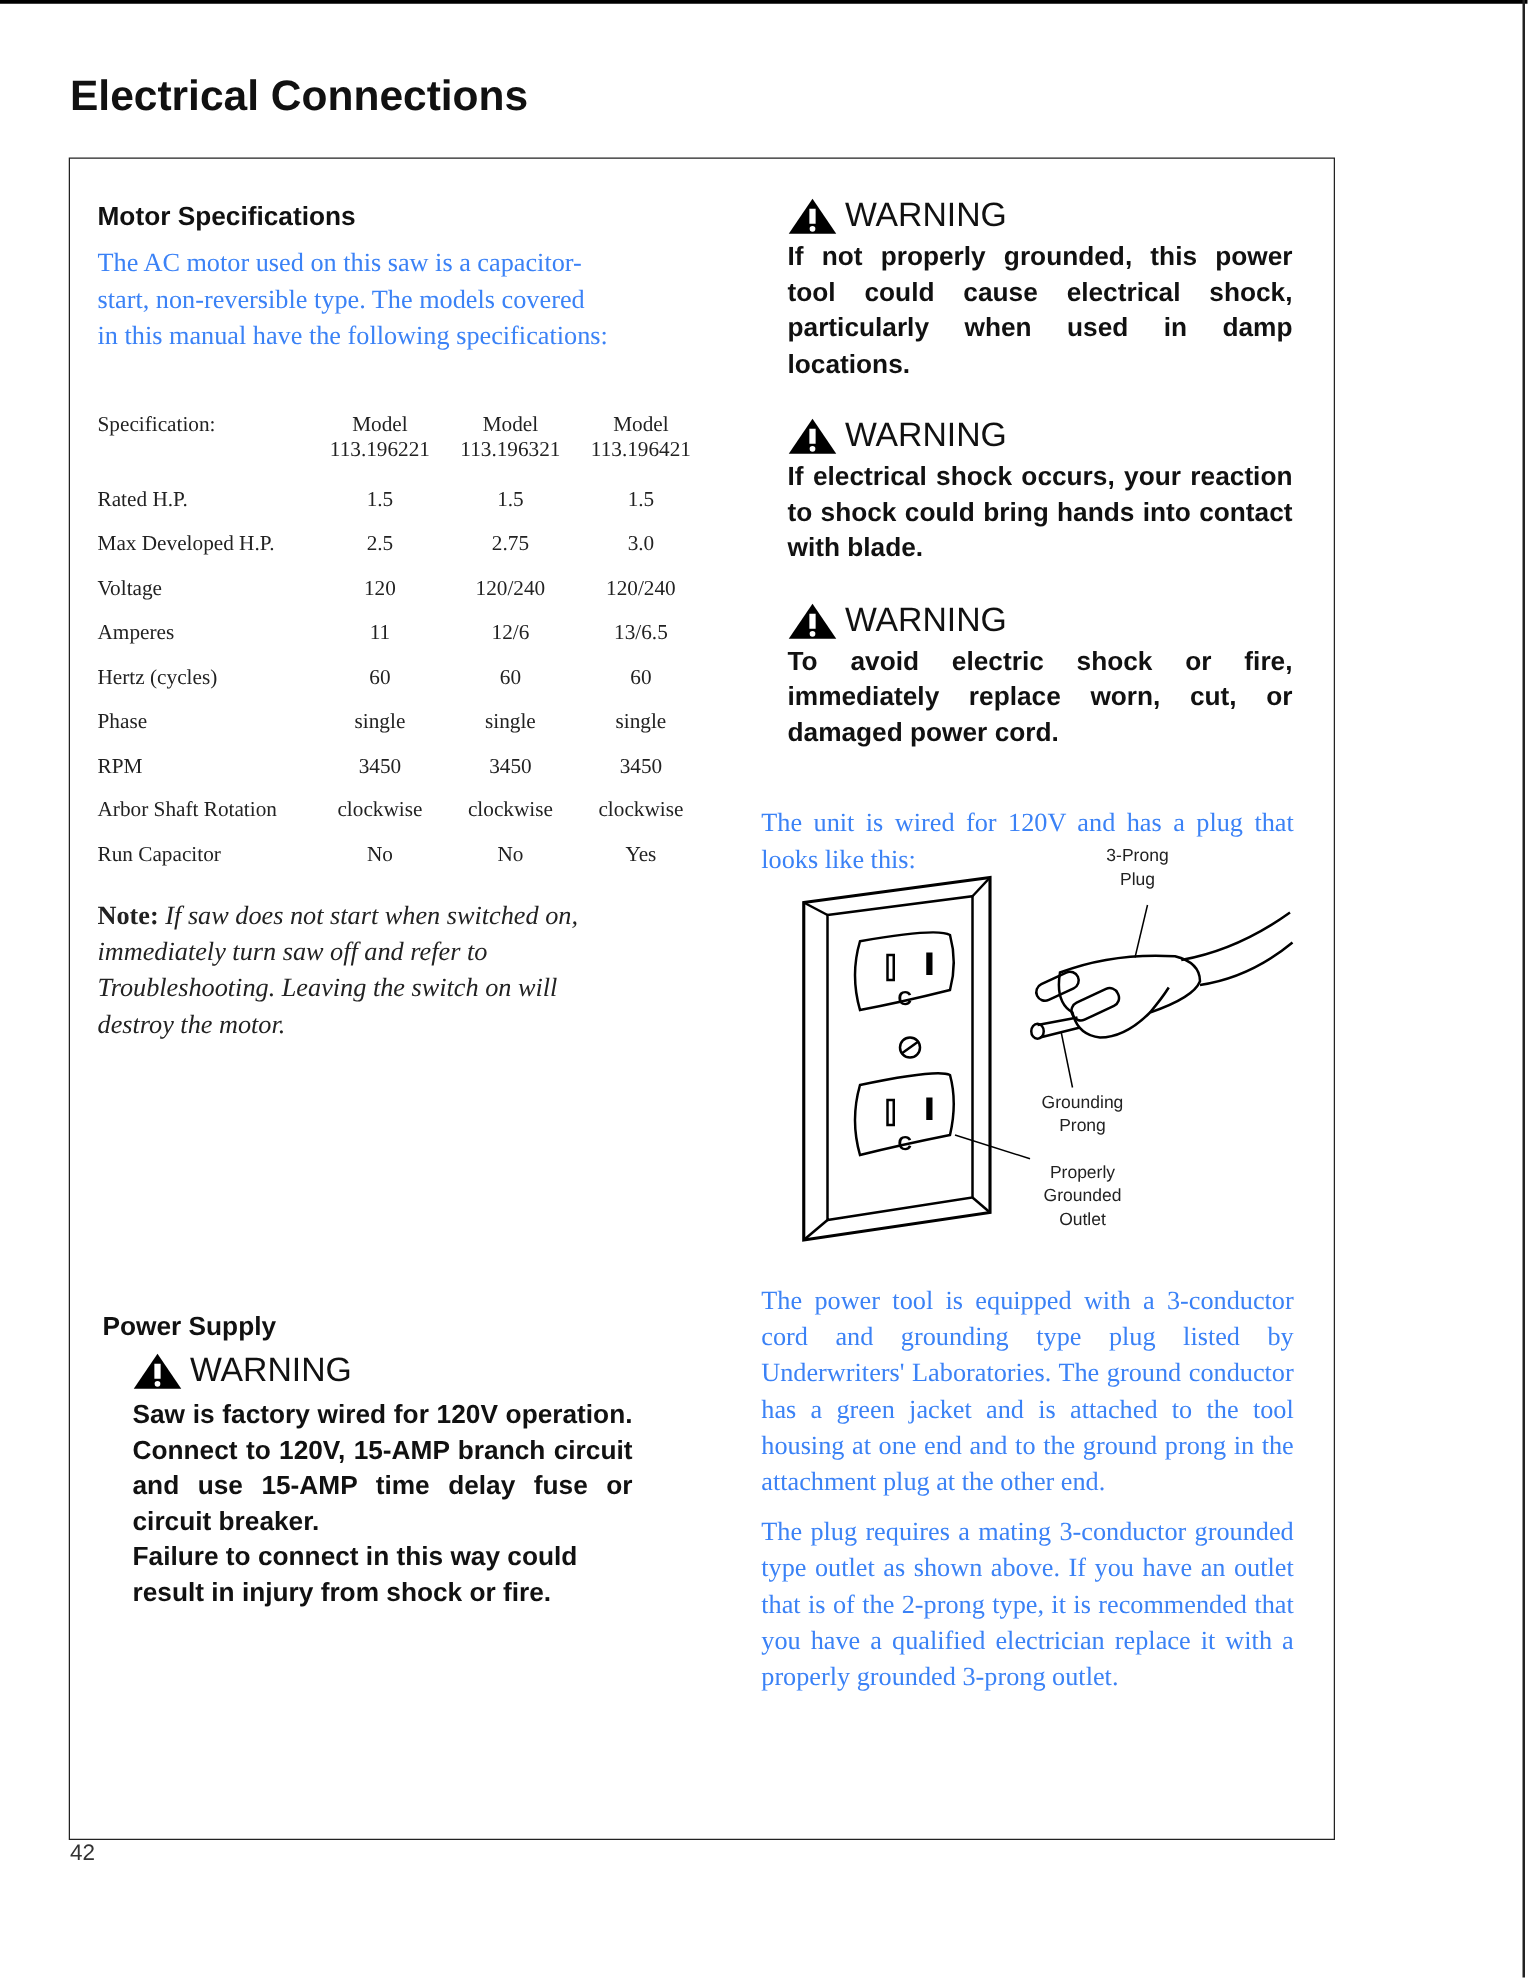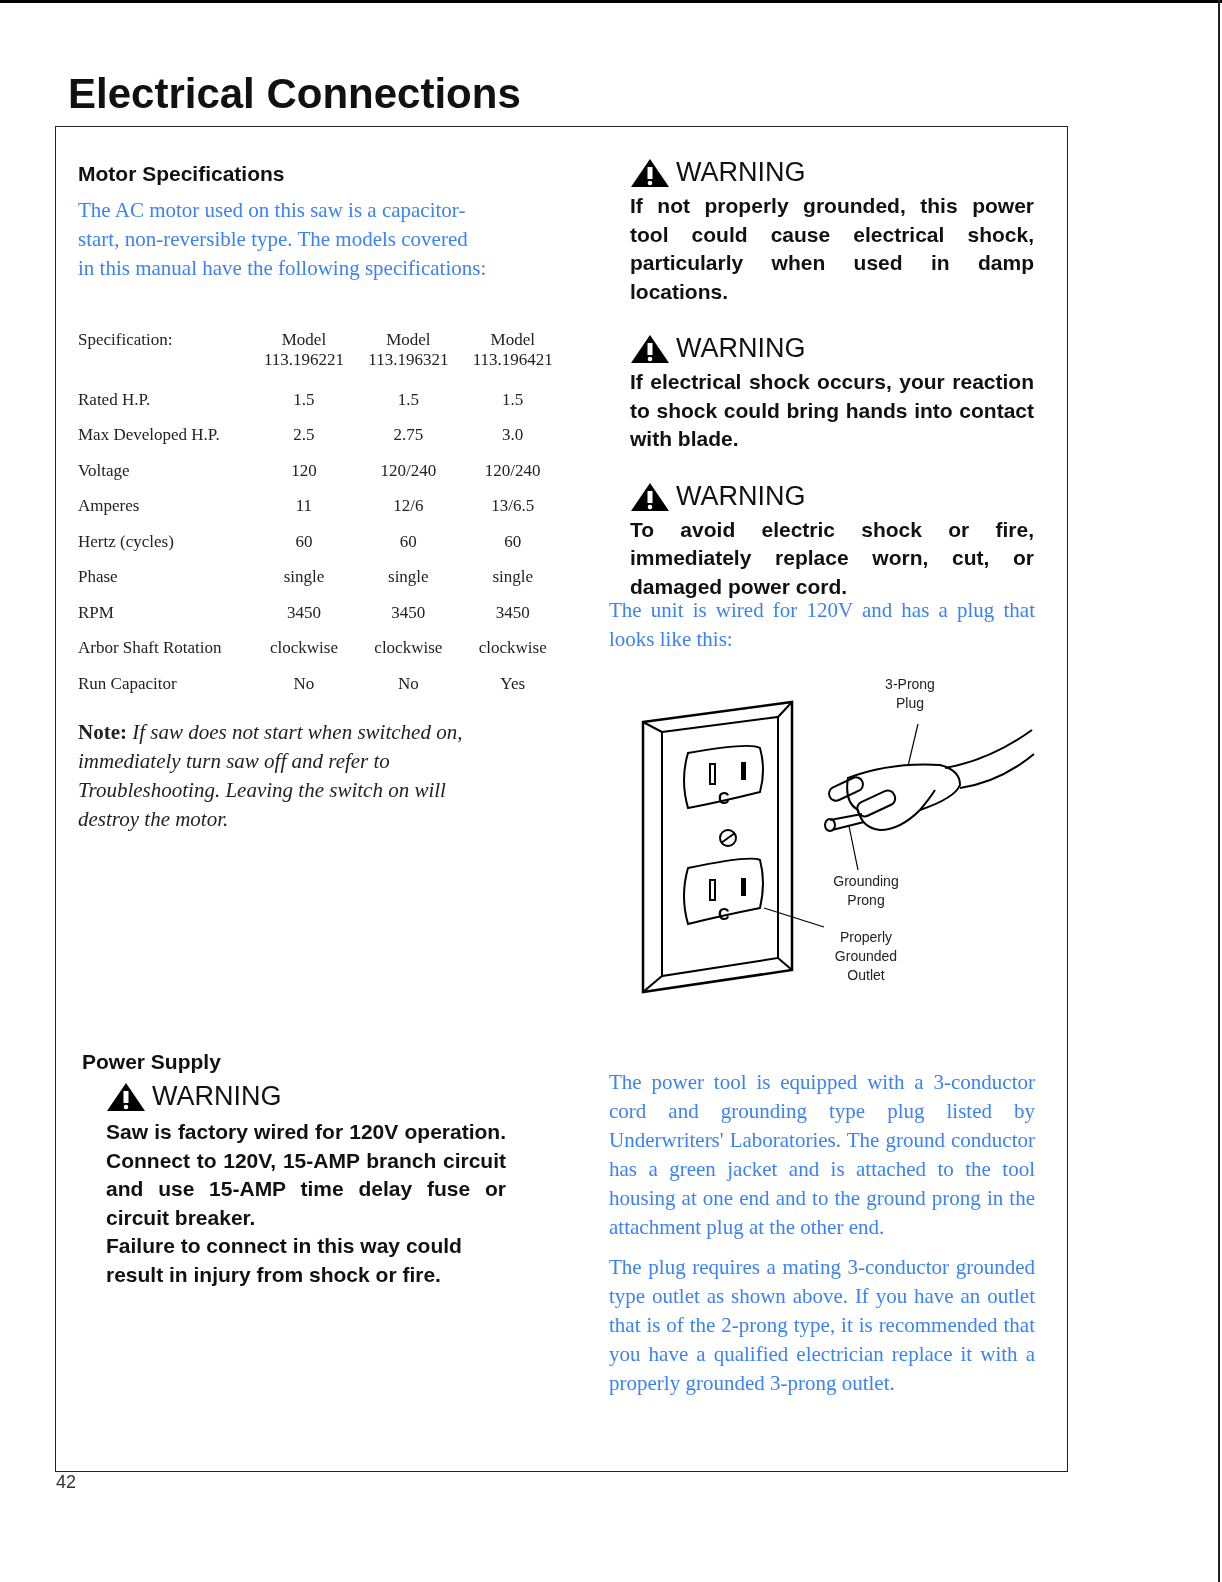--- a/index.html
+++ b/index.html
@@ -1,19 +1,19 @@
 <!DOCTYPE html>
 <html><head>
 <meta charset="utf-8">
 <style>
   html, body { margin:0; padding:0; background:#fff; }
   body { width:1222px; height:1582px; position:relative; overflow:hidden; color:#111; }
   .topline { position:absolute; left:0; top:0; width:1222px; height:3px; background:#000; }
   .rightline { position:absolute; left:1218px; top:0; width:2px; height:1582px; background:#222; }
-  .title { position:absolute; left:56px; top:58px; font-family:"Liberation Sans", sans-serif; font-weight:bold; font-size:42px; letter-spacing:0px; margin:12px; }
+  .title { position:absolute; left:56px; top:58px; font-family:"Liberation Sans", sans-serif; font-weight:bold; font-size:34px; letter-spacing:0px; margin:0; }
   .frame { position:absolute; left:55px; top:126px; width:1013px; height:1346px; border:1.5px solid #222; box-sizing:border-box; }
   .col { position:absolute; }
   .h2 { font-family:"Liberation Sans", sans-serif; font-weight:bold; font-size:21px; margin:0; }
   .body-text { font-family:"Liberation Serif", serif; font-size:21px; line-height:29px; margin:0; color:#3b82f6; }
   .justify { text-align:justify; }
   table.spec { border-collapse:collapse; font-family:"Liberation Serif", serif; font-size:17px; color:#222; }
   table.spec td, table.spec th { padding:0; height:35.5px; vertical-align:middle; font-weight:normal; }
   table.spec th { text-align:center; line-height:20px; height:52px; vertical-align:top; padding-top:4px; }
   table.spec th.left, table.spec td.left { text-align:left; }
   table.spec td.val { text-align:center; }
@@ -168,21 +168,21 @@
           <polygon points="20,1 39,29 1,29" fill="#000"></polygon>
           <rect x="17.5" y="9" width="5" height="12" fill="#fff"></rect>
           <circle cx="20" cy="25" r="2.3" fill="#fff"></circle>
         </svg>
       <span>WARNING</span>
     </div>
     <p class="warn-body" style="margin-top:4px;">To avoid electric shock or fire, immediately replace worn, cut, or damaged power cord.</p>
   </div>
 </div>
 
-<div class="col" style="left:609px; top:596px; width:426px;">
+<div class="col" style="left:609px; top:644px; width:426px;">
   <p class="body-text justify">The unit is wired for 120V and has a plug that looks like this:</p>
 </div>
 
 <div class="col" style="left:600px; top:670px; width:450px; height:340px;">
   <svg width="450" height="340" viewBox="0 0 450 340" style="position:absolute; left:0; top:0;">
     <g fill="none" stroke="#000" stroke-width="2">
 
       <polygon points="43,52 192,32 192,300 43,322" stroke-width="2.5"></polygon>
 
       <polygon points="62,62 178,47 178,288 62,306"></polygon>
@@ -234,17 +234,17 @@
     <div>Prong</div>
   </div>
   <div class="label" style="left:218px; top:258px; width:96px;">
     <div>Properly</div>
     <div>Grounded</div>
     <div>Outlet</div>
   </div>
 </div>
 
 <div class="col" style="left:609px; top:1026px; width:426px;">
-  <p class="body-text justify" style="margin-bottom:11px;margin-top:42px;">The power tool is equipped with a 3-conductor cord and grounding type plug listed by Underwriters' Laboratories. The ground conductor has a green jacket and is attached to the tool housing at one end and to the ground prong in the attachment plug at the other end.</p>
+  <p class="body-text justify" style="margin-bottom:11px;">The power tool is equipped with a 3-conductor cord and grounding type plug listed by Underwriters' Laboratories. The ground conductor has a green jacket and is attached to the tool housing at one end and to the ground prong in the attachment plug at the other end.</p>
   <p class="body-text justify">The plug requires a mating 3-conductor grounded type outlet as shown above. If you have an outlet that is of the 2-prong type, it is recommended that you have a qualified electrician replace it with a properly grounded 3-prong outlet.</p>
 </div>
 
 <div class="pagenum">42</div>
 
 </body></html>

